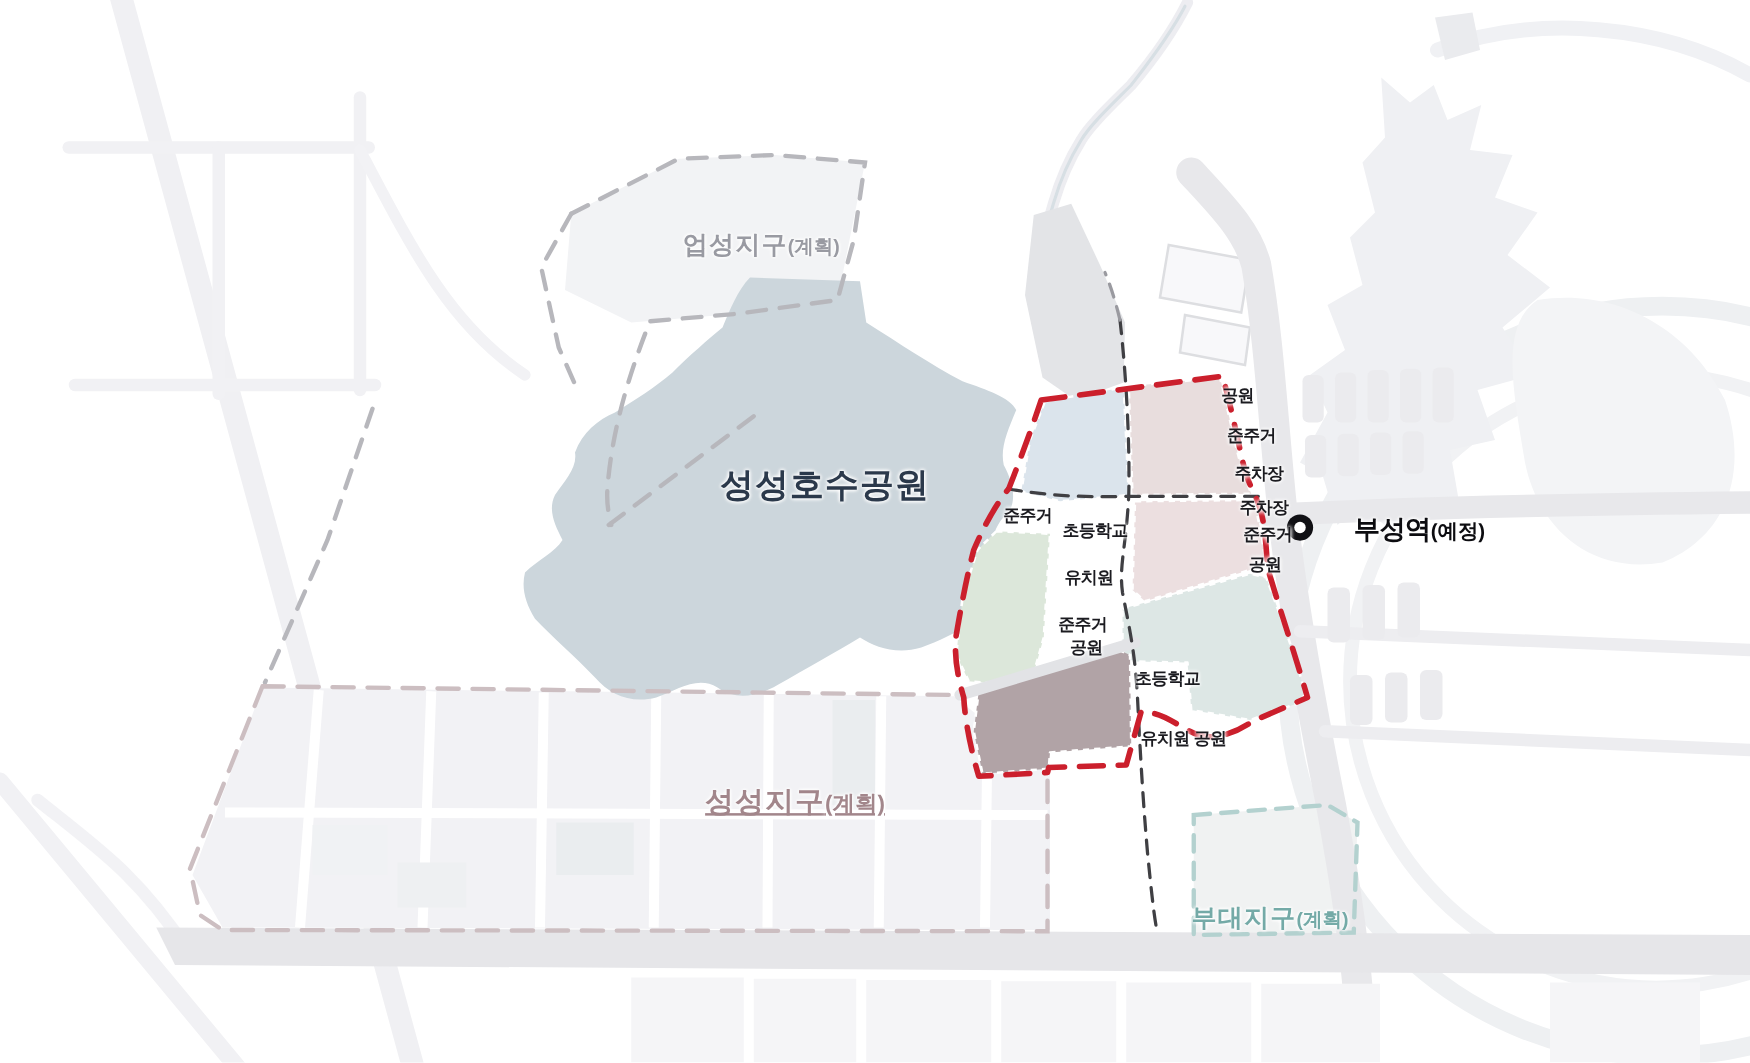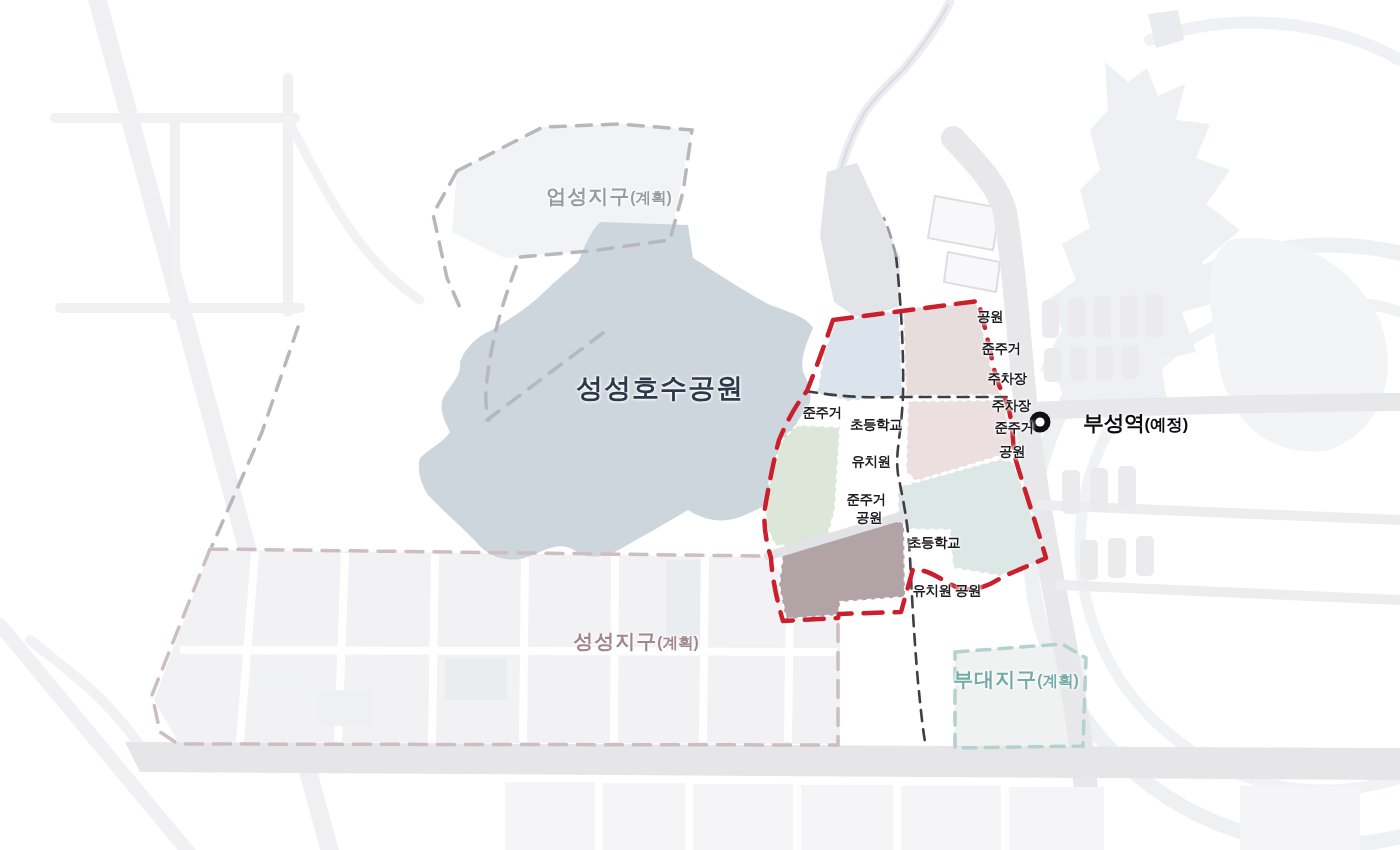--- a/index.html
+++ b/index.html
@@ -4,21 +4,21 @@
 <style>
   html,body{margin:0;padding:0;background:#ffffff;}
   body{width:1400px;height:850px;position:relative;overflow:hidden;
        font-family:"Liberation Sans","DejaVu Sans",sans-serif;}
   #map-canvas{position:absolute;left:0;top:0;}
   .map-label{position:absolute;transform:translate(-50%,-50%);white-space:nowrap;
              text-shadow:0 0 3px #fff,0 0 3px #fff,0 0 4px #fff;}
   .lbl-small{font-size:13.5px;font-weight:700;color:#1b1b20;letter-spacing:-0.5px;}
   .lbl-upseong{font-size:20px;font-weight:600;color:#999aa2;letter-spacing:1px;}
   .lbl-lake{font-size:27px;font-weight:800;color:#2b394b;letter-spacing:1px;}
-  .lbl-seongseong{font-size:20px;font-weight:700;color:#a2868b;letter-spacing:1px;}
+  .lbl-seongseong{font-size:23px;font-weight:700;color:#a2868b;letter-spacing:1px;text-decoration:underline;}
   .lbl-budae{font-size:20px;font-weight:700;color:#74aaa7;letter-spacing:1px;}
   .lbl-station{font-size:21px;font-weight:800;color:#0c0c10;transform:translate(0,-50%);letter-spacing:-0.5px;}
   .suffix{font-size:0.78em;font-weight:600;letter-spacing:0;}
 </style>
 </head>
 <body>
 
 <svg id="map-canvas" width="1400" height="850" viewBox="0 0 1400 850">
 
   <g stroke-linecap="round">
@@ -181,21 +181,21 @@
     <circle cx="1040" cy="422" r="4.6" fill="#ffffff"></circle>
   </g>
 </svg>
 
 <div class="map-label lbl-upseong" style="left:609px;top:196px;"><span>업성지구</span><span class="suffix">(계획)</span></div>
 
 <div class="map-label lbl-lake" style="left:660px;top:388px;"><span>성성호수공원</span></div>
 
 <div class="map-label lbl-seongseong" style="left:636px;top:641px;"><span>성성지구</span><span class="suffix">(계획)</span></div>
 
-<div class="map-label lbl-budae" style="left:1016px;top:679px;"><span>부대지구</span><span class="suffix">(계획)</span></div>
+<div class="map-label lbl-budae" style="left:1016px;top:734px;"><span>부대지구</span><span class="suffix">(계획)</span></div>
 
 <div class="map-label lbl-station" style="left:1055px;top:423px;margin-left:28px;"><span>부성역</span><span class="suffix">(예정)</span></div>
 
 <div class="map-label lbl-small" style="left:990px;top:317px;">공원</div>
 <div class="map-label lbl-small" style="left:1001px;top:349px;">준주거</div>
 <div class="map-label lbl-small" style="left:1007px;top:379px;">주차장</div>
 <div class="map-label lbl-small" style="left:1011px;top:406px;">주차장</div>
 <div class="map-label lbl-small" style="left:1014px;top:428px;">준주거</div>
 <div class="map-label lbl-small" style="left:1012px;top:452px;">공원</div>
 <div class="map-label lbl-small" style="left:822px;top:413px;">준주거</div>

